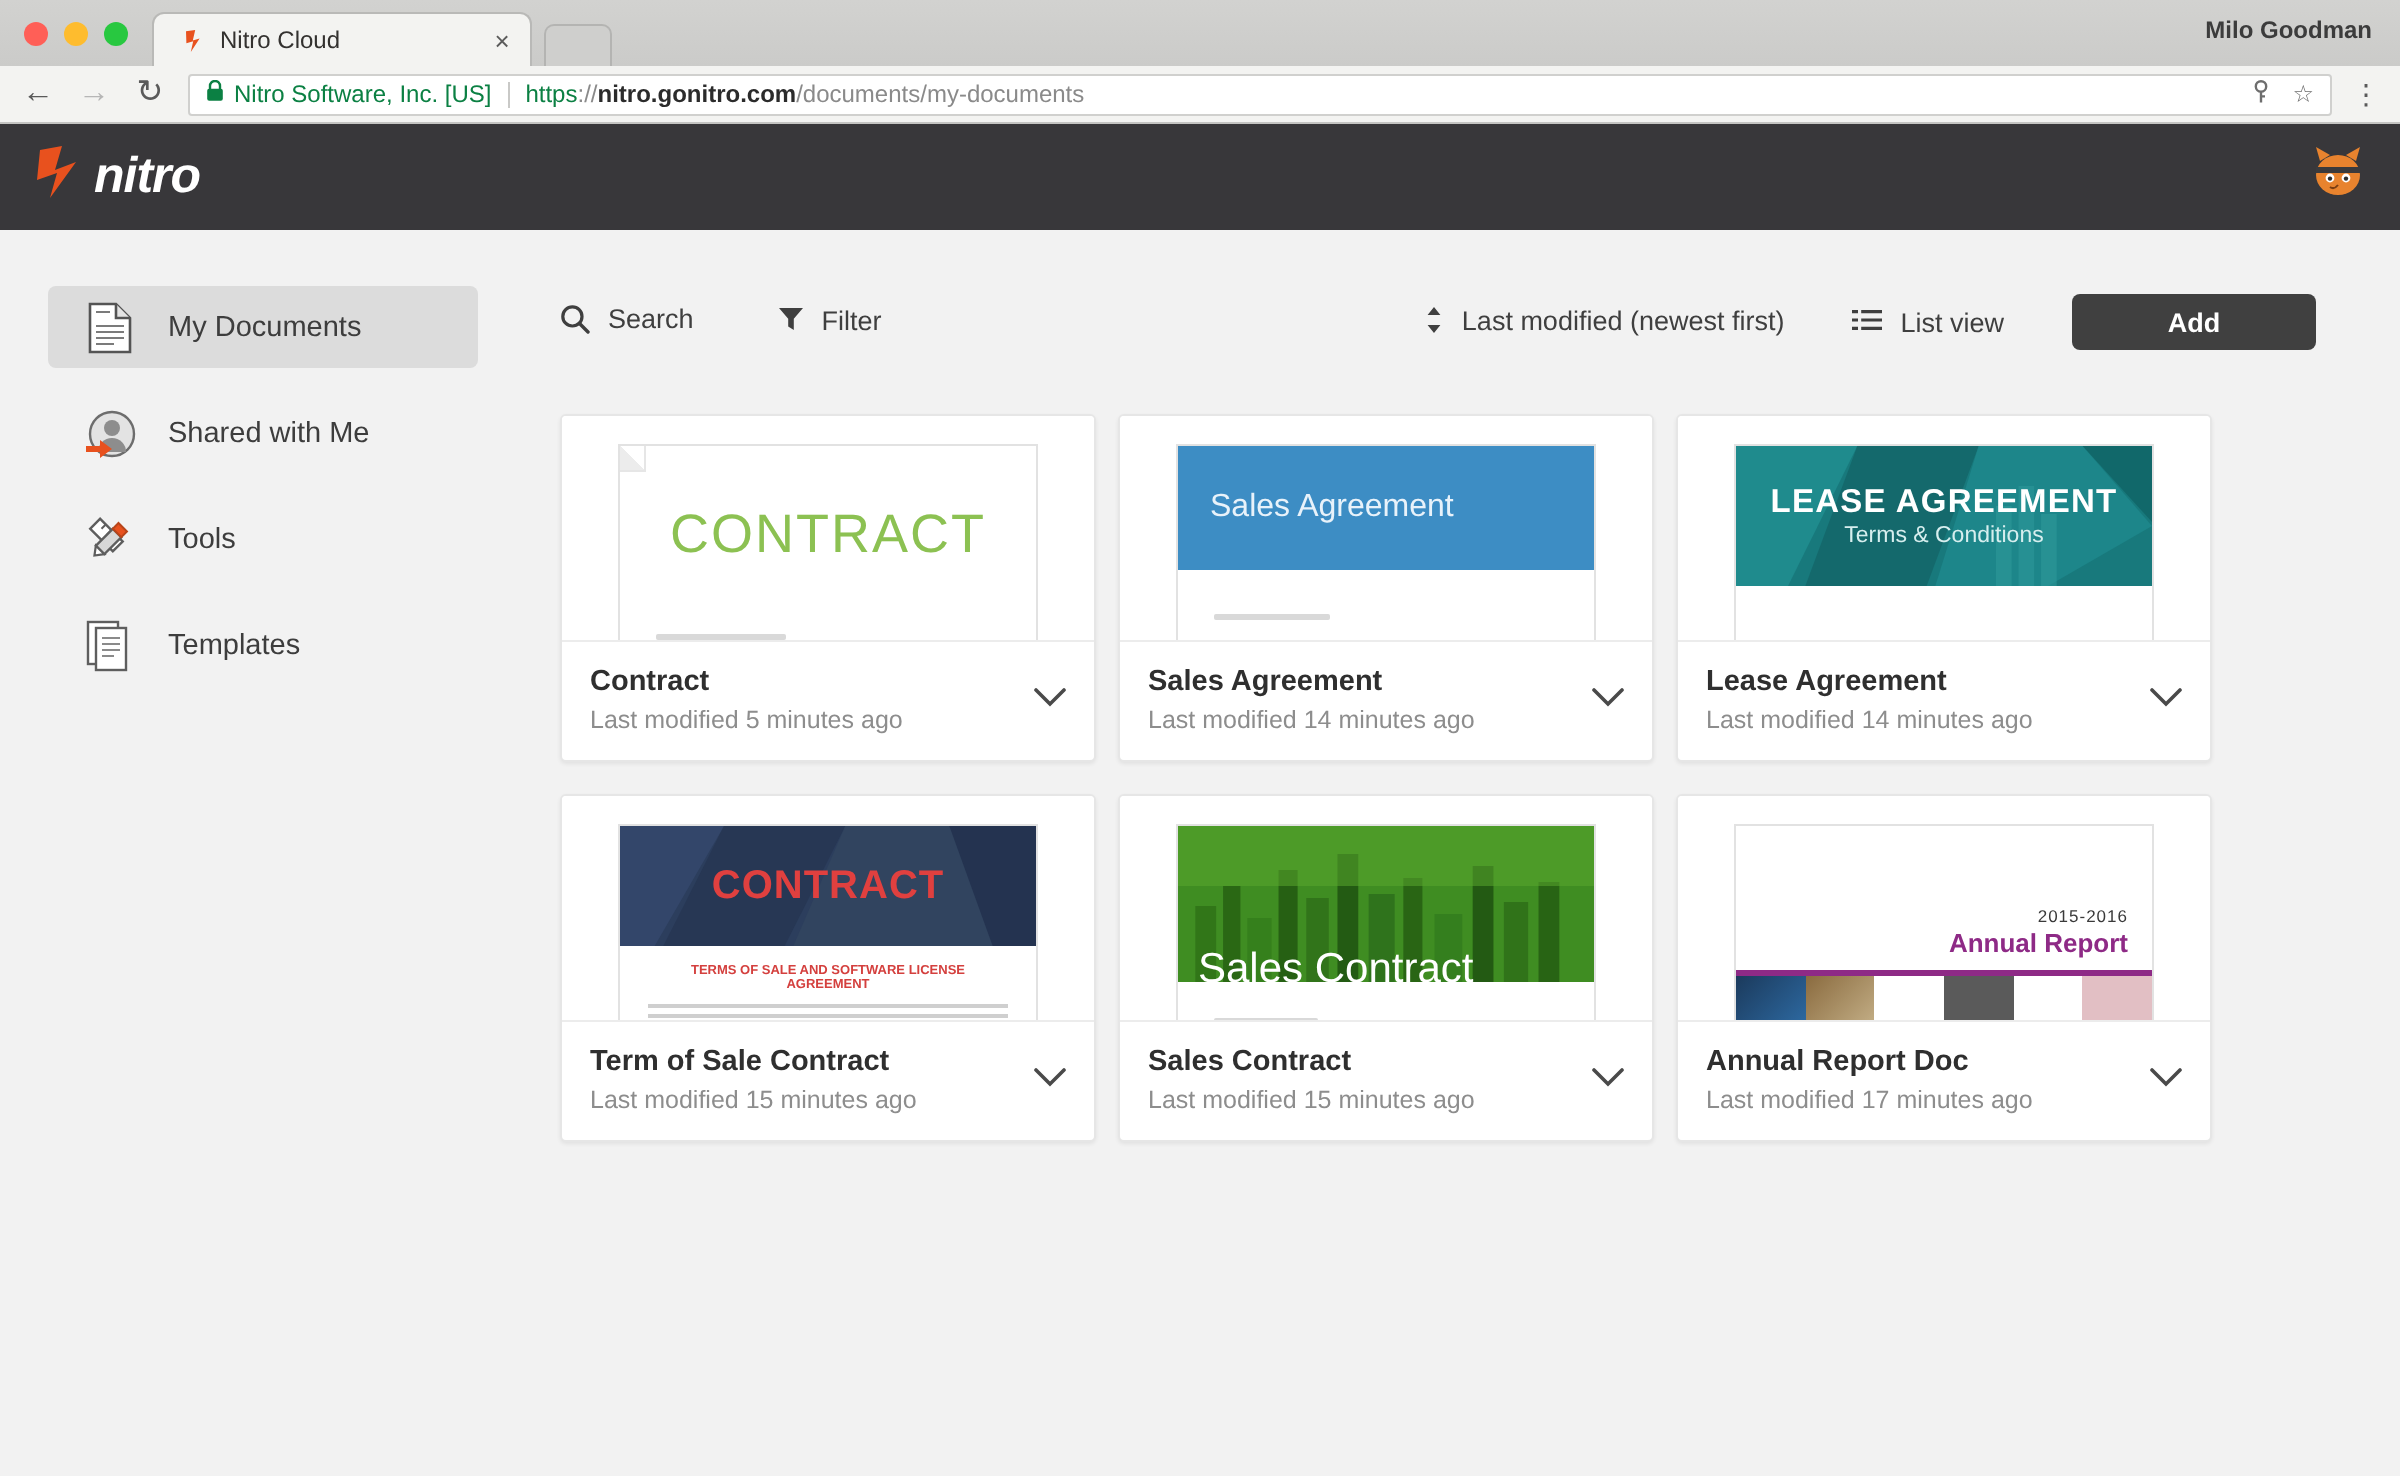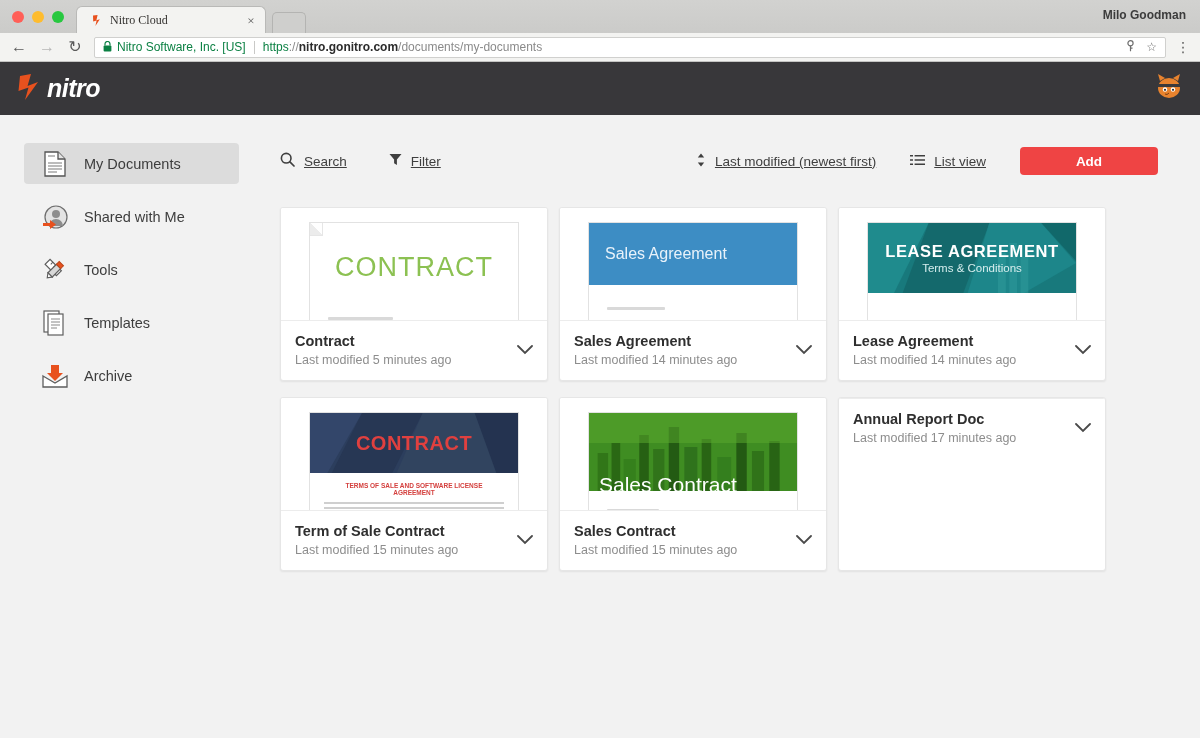--- a/index.html
+++ b/index.html
@@ -22,21 +22,21 @@
   .dot { width: 12px; height: 12px; border-radius: 50%; display: block; }
   .dot.red { background: #ff5f57; }
   .dot.yellow { background: #febc2e; }
   .dot.green { background: #28c840; }
 
   .tab {
     position: relative; height: 27px; width: 190px; margin-left: 12px;
     background: #f3f3f1; border-radius: 6px 6px 0 0;
     display: flex; align-items: center; padding: 0 6px 0 12px;
     border: 1px solid #b9b9b7; border-bottom: none;
-    font-size: 12px; color: #33312f; font-family: Liberation Serif, serif;
+    font-size: 12px; color: #33312f;
   }
   .tab-fav {
     width: 14px; height: 14px; margin-right: 7px; flex: 0 0 auto;
     display: flex; align-items: center; justify-content: center;
   }
   .tab-title { flex: 1; white-space: nowrap; overflow: hidden; text-overflow: ellipsis; }
   .tab-close { width: 16px; text-align: center; color: #5b5b5b; font-size: 13px; line-height: 1; cursor: pointer; }
   .tab-ghost {
     height: 21px; width: 34px; margin-left: 6px;
     border: 1px solid #b4b4b2; border-bottom: none;
@@ -85,26 +85,26 @@
     height: 41px; padding-left: 18px; margin-bottom: 12px;
     width: 215px; border-radius: 4px; cursor: pointer;
   }
   .side-item.active { background: #dcdcdc; }
   .side-label { font-size: 14.5px; color: #3d3d3d; font-weight: normal; }
   .side-ico { width: 26px; height: 26px; flex: 0 0 auto; display: flex; align-items: center; justify-content: center; }
 
   
   .main { flex: 1; padding: 28px 42px 0 15px; }
   .toolbar { display: flex; align-items: center; height: 36px; }
-  .tool { display: flex; align-items: center; gap: 9px; cursor: pointer; font-size: 13.5px; color: #3f3f3f; text-decoration: underline; }
+  .tool { display: flex; gap: 9px; cursor: pointer; font-size: 13.5px; color: #3f3f3f; }
   .tool.search { margin-right: 42px; }
   .tool-right { display: flex; align-items: center; margin-left: auto; gap: 34px; }
   .add-btn {
-    background: #ef4444; color: #fff; font-size: 13.5px; font-weight: bold;
-    width: 138px; height: 28px; border: none; border-radius: 4px; cursor: pointer;
+    background: #404040; color: #fff; font-size: 13.5px; font-weight: bold;
+    width: 122px; height: 28px; border: none; border-radius: 4px; cursor: pointer;
   }
 
   .grid {
     display: grid; grid-template-columns: repeat(3, 268px);
     gap: 16px 11px; margin-top: 28px;
   }
   .card {
     background: #fff; border: 1px solid #e6e6e6; border-radius: 3px;
     box-shadow: 0 1px 2px rgba(0,0,0,.07); overflow: hidden; cursor: pointer;
   }
@@ -280,29 +280,20 @@
       <span class="side-ico">
         <svg width="24" height="26" viewBox="0 0 24 26">
           <rect x="1" y="1" width="15" height="21" fill="#fff" stroke="#5e5e5e" stroke-width="1.2"></rect>
           <rect x="5" y="4" width="15" height="21" fill="#fff" stroke="#5e5e5e" stroke-width="1.2"></rect>
           <path d="M8 9h9M8 12h9M8 15h9M8 18h6" stroke="#8a8a8a" stroke-width="1.1"></path>
         </svg>
       </span>
       <span class="side-label">Templates</span>
     </div>
 
-    <div class="side-item">
-      <span class="side-ico">
-        <svg width="26" height="24" viewBox="0 0 26 24">
-          <path d="M9 1h8v8h4l-8 8-8-8h4z" fill="#e8511e"></path>
-          <path d="M1 12l12 7 12-7v11H1z" fill="#fff" stroke="#5e5e5e" stroke-width="1.3"></path>
-        </svg>
-      </span>
-      <span class="side-label">Archive</span>
-    </div>
   </div>
 
   <div class="main">
 
     <div class="toolbar">
       <div class="tool search">
         <span>
           <svg width="15" height="15" viewBox="0 0 15 15">
               <circle cx="6.2" cy="6.2" r="4.8" fill="none" stroke="#3f3f3f" stroke-width="1.6"></circle>
               <path d="M9.9 9.9L14 14" stroke="#3f3f3f" stroke-width="1.7" stroke-linecap="round"></path>
@@ -488,20 +479,37 @@
           </div>
           <span class="chev">
             <svg width="16" height="10" viewBox="0 0 16 10">
                 <path d="M1 1l7 7 7-7" fill="none" stroke="#4a4a4a" stroke-width="1.8" stroke-linecap="round"></path>
               </svg>
           </span>
         </div>
       </div>
 
       <div class="card">
+        <div class="thumb-wrap">
+          <div class="thumb">
+            <div class="annual-head">
+              <div class="annual-year">2015-2016</div>
+              <div class="annual-title">Annual Report</div>
+            </div>
+            <div class="annual-rule"></div>
+            <div class="photo-strip">
+              <span style="background:linear-gradient(135deg,#1b3a5c,#2f6ea8)"></span>
+              <span style="background:linear-gradient(135deg,#8a6b3f,#c8b48c)"></span>
+              <span style="background:#ffffff"></span>
+              <span style="background:#5a5a5a"></span>
+              <span style="background:#ffffff"></span>
+              <span style="background:#e2bfc4"></span>
+            </div>
+          </div>
+        </div>
         <div class="card-foot">
           <div class="card-texts">
             <div class="card-title">Annual Report Doc</div>
             <div class="card-sub">Last modified 17 minutes ago</div>
           </div>
           <span class="chev">
             <svg width="16" height="10" viewBox="0 0 16 10">
                 <path d="M1 1l7 7 7-7" fill="none" stroke="#4a4a4a" stroke-width="1.8" stroke-linecap="round"></path>
               </svg>
           </span>

